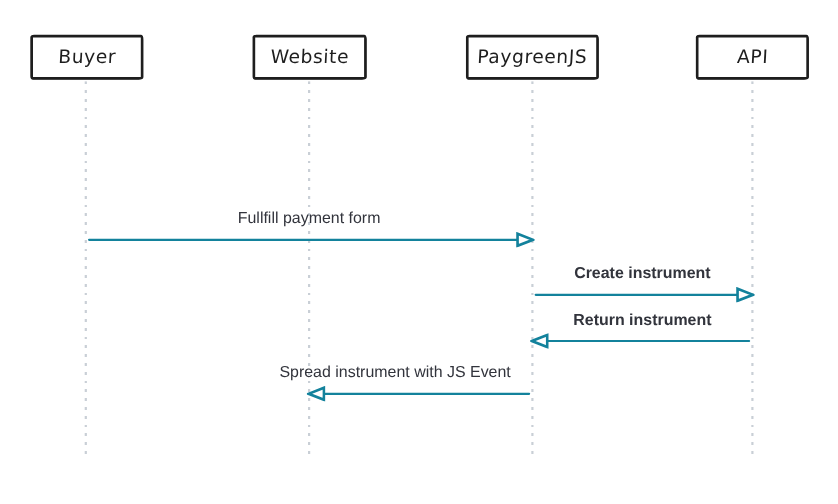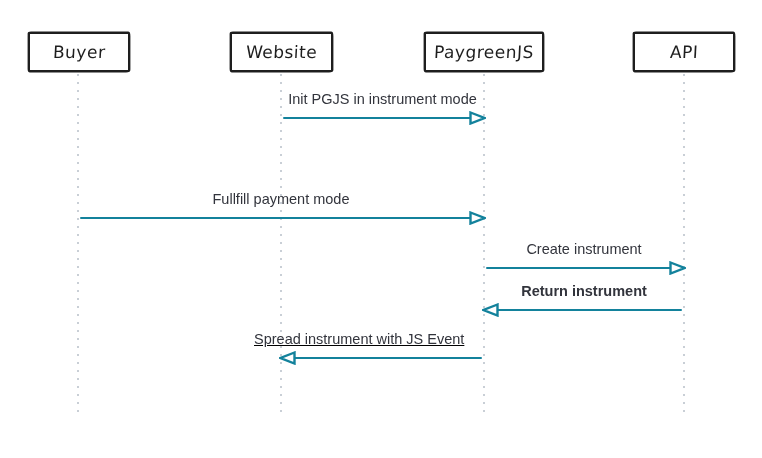--- a/index.html
+++ b/index.html
@@ -76,23 +76,23 @@
     position: absolute;
     top: 0;
     width: 17px; height: 14px;
   }
   .head-right { right: -2px; }
   .head-left  { left: -2px; }
   
   #msg-0 { left: 281px; top: 90px;  width: 203px; }
   #msg-1 { left: 78px;  top: 140px; width: 406px; }
   #msg-2 { left: 78px;  top: 190px; width: 406px; }
-  #msg-3 { left: 484px; top: 240px; width: 200px; }
+  #msg-3 { left: 484px; top: 240px; width: 200px; font-weight: bold; }
   #msg-4 { left: 484px; top: 282px; width: 200px; font-weight: bold; }
-  #msg-5 { left: 281px; top: 330px; width: 203px; text-decoration: underline; }
+  #msg-5 { left: 281px; top: 330px; width: 203px; }
   #msg-5 .msg-label { transform: translateX(-27px); }
   
   #actor-0 { left: 28px;  width: 102px; }
   #actor-1 { left: 230px; width: 103px; }
   #actor-2 { left: 424px; width: 120px; }
   #actor-3 { left: 633px; width: 102px; }
   #lifeline-0 { left: 77px; }
   #lifeline-1 { left: 280px; }
   #lifeline-2 { left: 483px; }
   #lifeline-3 { left: 683px; }
@@ -113,33 +113,24 @@
   </div>
   <div class="actor" id="actor-3">
     <span class="actor-label">API</span>
   </div>
 
   <div class="lifeline" id="lifeline-0"></div>
   <div class="lifeline" id="lifeline-1"></div>
   <div class="lifeline" id="lifeline-2"></div>
   <div class="lifeline" id="lifeline-3"></div>
 
-  <div class="message" id="msg-0">
-    <div class="msg-label">Init PGJS in instrument mode</div>
-    <div class="msg-arrow">
-      <div class="msg-line"></div>
-      <svg class="msg-head head-right" viewBox="0 0 17 14">
-        <polygon points="1.5,1.5 15.5,7 1.5,12.5" fill="#ffffff" stroke="#13829c" stroke-width="2.4" stroke-linejoin="miter"></polygon>
-      </svg>
-    </div>
-  </div>
 
 
   <div class="message" id="msg-2">
-    <div class="msg-label">Fullfill payment mode</div>
+    <div class="msg-label">Fullfill payment form</div>
     <div class="msg-arrow">
       <div class="msg-line"></div>
       <svg class="msg-head head-right" viewBox="0 0 17 14">
         <polygon points="1.5,1.5 15.5,7 1.5,12.5" fill="#ffffff" stroke="#13829c" stroke-width="2.4" stroke-linejoin="miter"></polygon>
       </svg>
     </div>
   </div>
 
   <div class="message" id="msg-3">
     <div class="msg-label">Create instrument</div>

